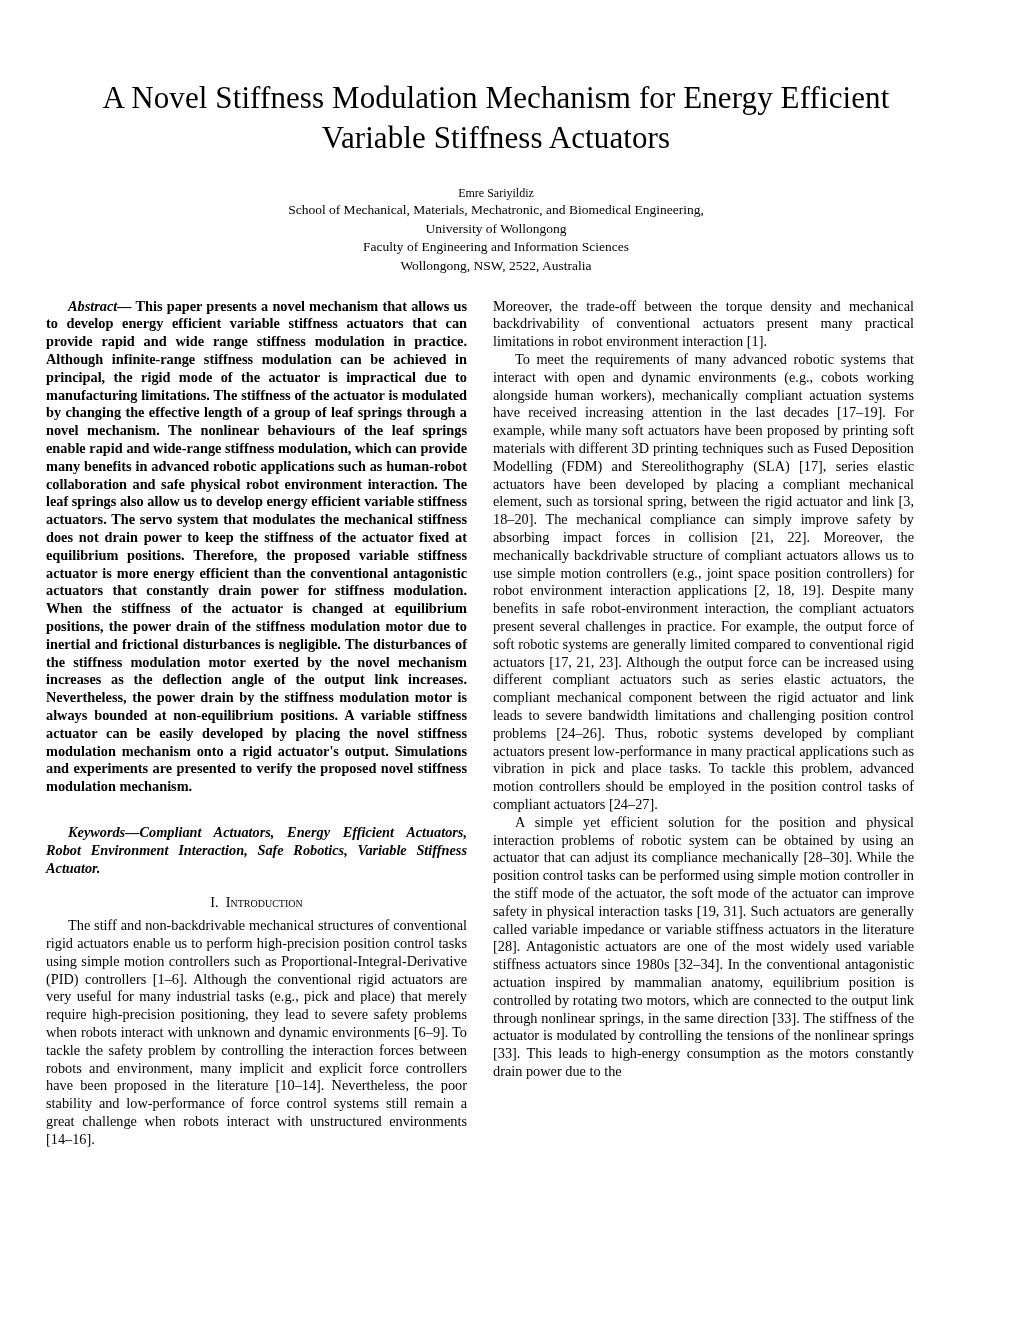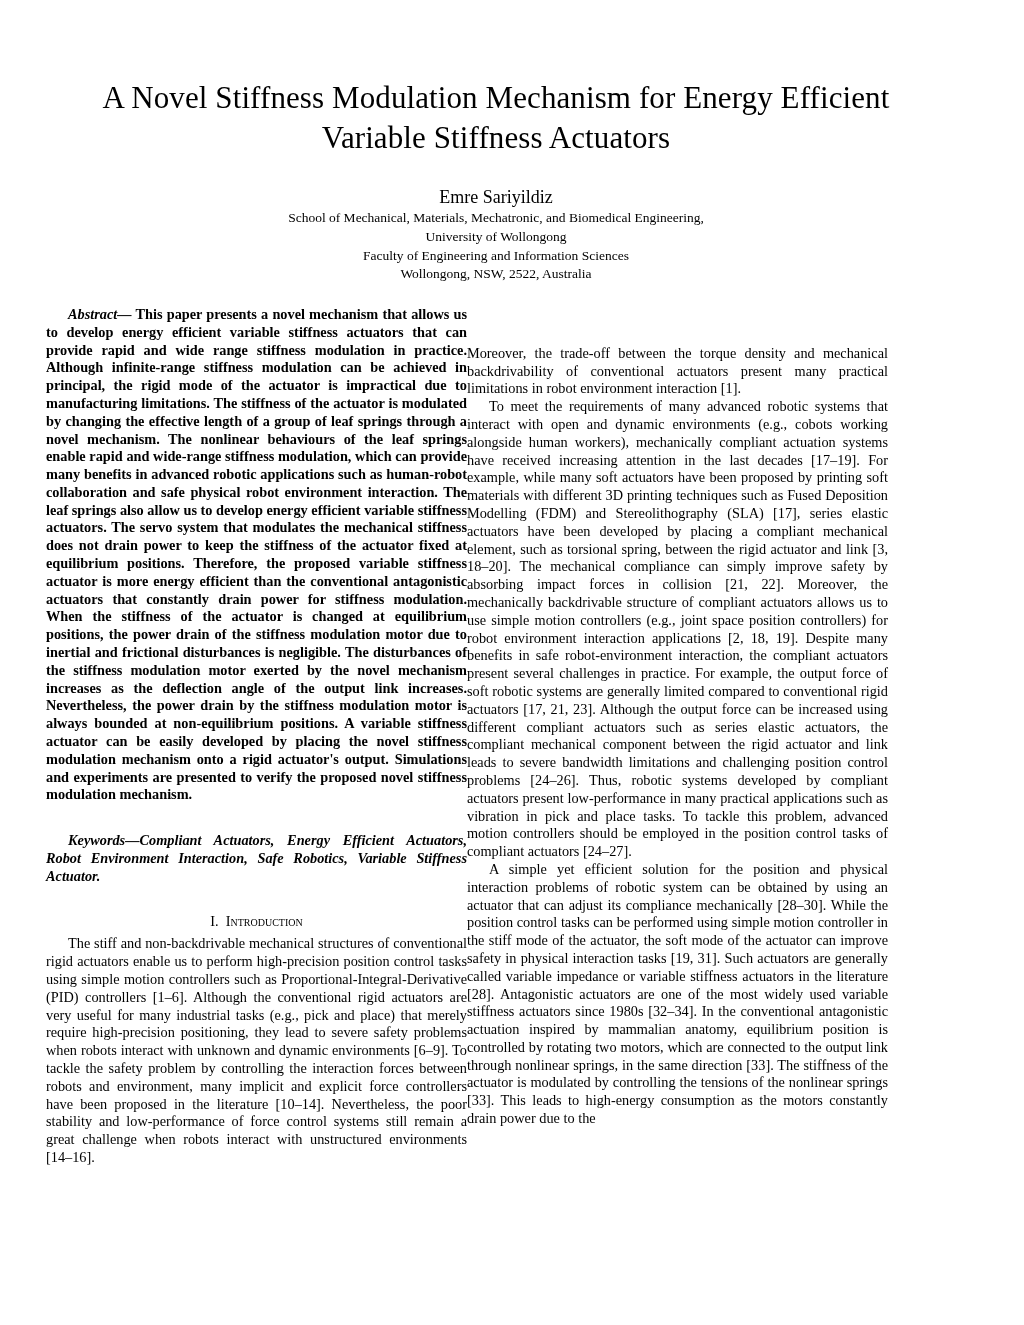--- a/index.html
+++ b/index.html
@@ -28,26 +28,27 @@
     margin: 0 40px 0 40px;
     letter-spacing: 0.1px;
   }
   .authors {
     margin-top: 26px;
     text-align: center;
     font-size: 13.5px;
     line-height: 1.38;
   }
   .authors .name {
-    font-size: 18px;
+    font-size: 12px;
   }
   .columns {
     margin-top: 22px;
     display: flex;
-    align-items: center;
+    gap: 26px;
+    align-items: flex-start;
   }
   .col {
     width: 421px;
     text-align: justify;
     font-size: 14.3px;
     line-height: 1.245;
   }
   p {
     margin: 0;
     text-indent: 22px;
@@ -62,21 +63,21 @@
     font-weight: bold;
   }
   .keywords {
     font-style: italic;
     font-weight: bold;
     text-indent: 22px;
     margin-top: 28px;
   }
   .section-head {
     text-align: center;
-    margin-top: 27px;
+    margin-top: 17px;
     margin-bottom: 5px;
     font-size: 14.3px;
     font-variant: small-caps;
     text-indent: 0;
   }
   .section-head .numeral {
     font-variant: normal;
   }
   .body-p { margin-top: 0; }
 </style>

